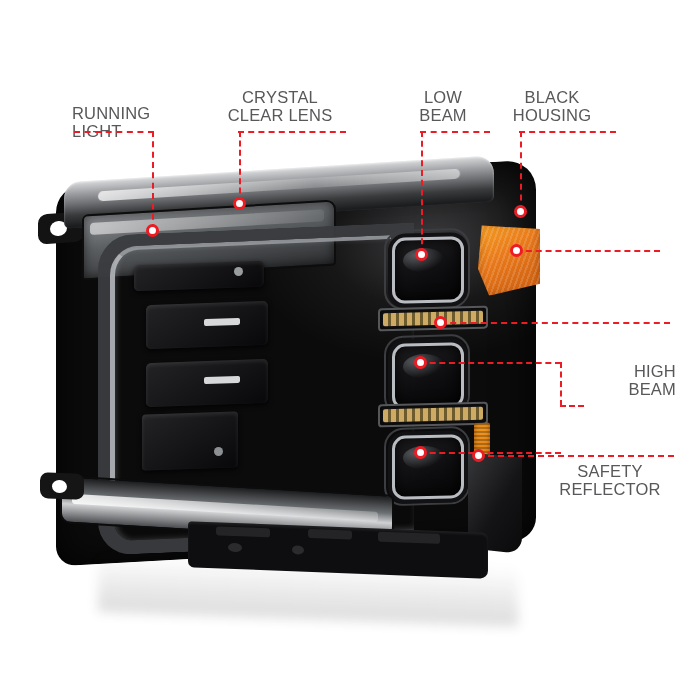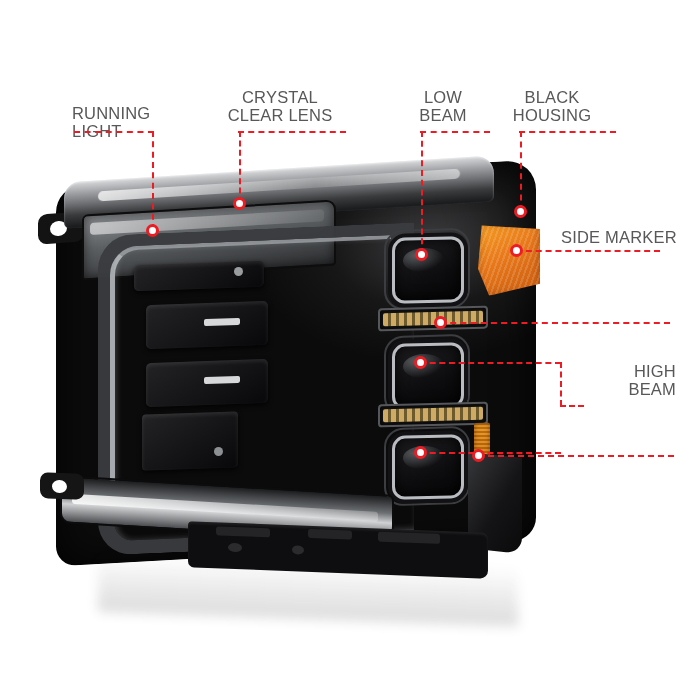--- a/index.html
+++ b/index.html
@@ -211,34 +211,35 @@
   <div class="lh" style="left:420px;top:131px;width:70px;"></div>
   <div class="lv" style="left:421px;top:131px;height:123px;"></div>
   <div class="dot" style="left:415px;top:248px;"></div>
 
   <div class="label r" style="left:497px;top:88px;width:110px;">BLACK
 HOUSING</div>
   <div class="lh" style="left:519px;top:131px;width:97px;"></div>
   <div class="lv" style="left:520px;top:131px;height:80px;"></div>
   <div class="dot" style="left:514px;top:205px;"></div>
 
-  <div class="label l" style="left:561px;top:228px;width:140px;">SIDE MARKER</div>
   <div class="lh" style="left:516px;top:250px;width:144px;"></div>
   <div class="dot" style="left:510px;top:244px;"></div>
 
   <div class="lh" style="left:440px;top:322px;width:230px;"></div>
   <div class="dot" style="left:434px;top:316px;"></div>
 
   <div class="label l" style="left:566px;top:362px;width:110px;text-align:right;">HIGH
 BEAM</div>
 
   <div class="lh" style="left:420px;top:362px;width:141px;"></div>
   <div class="lv" style="left:560px;top:362px;height:44px;"></div>
   <div class="lh" style="left:560px;top:405px;width:24px;"></div>
 
   <div class="lh" style="left:420px;top:452px;width:141px;"></div>
   <div class="dot" style="left:414px;top:356px;"></div>
   <div class="dot" style="left:414px;top:446px;"></div>
 
+  <div class="label r" style="left:540px;top:462px;width:140px;">SAFETY
+REFLECTOR</div>
   <div class="lh" style="left:478px;top:455px;width:196px;"></div>
   <div class="dot" style="left:472px;top:449px;"></div>
 
 </div>
 
 </body></html>

